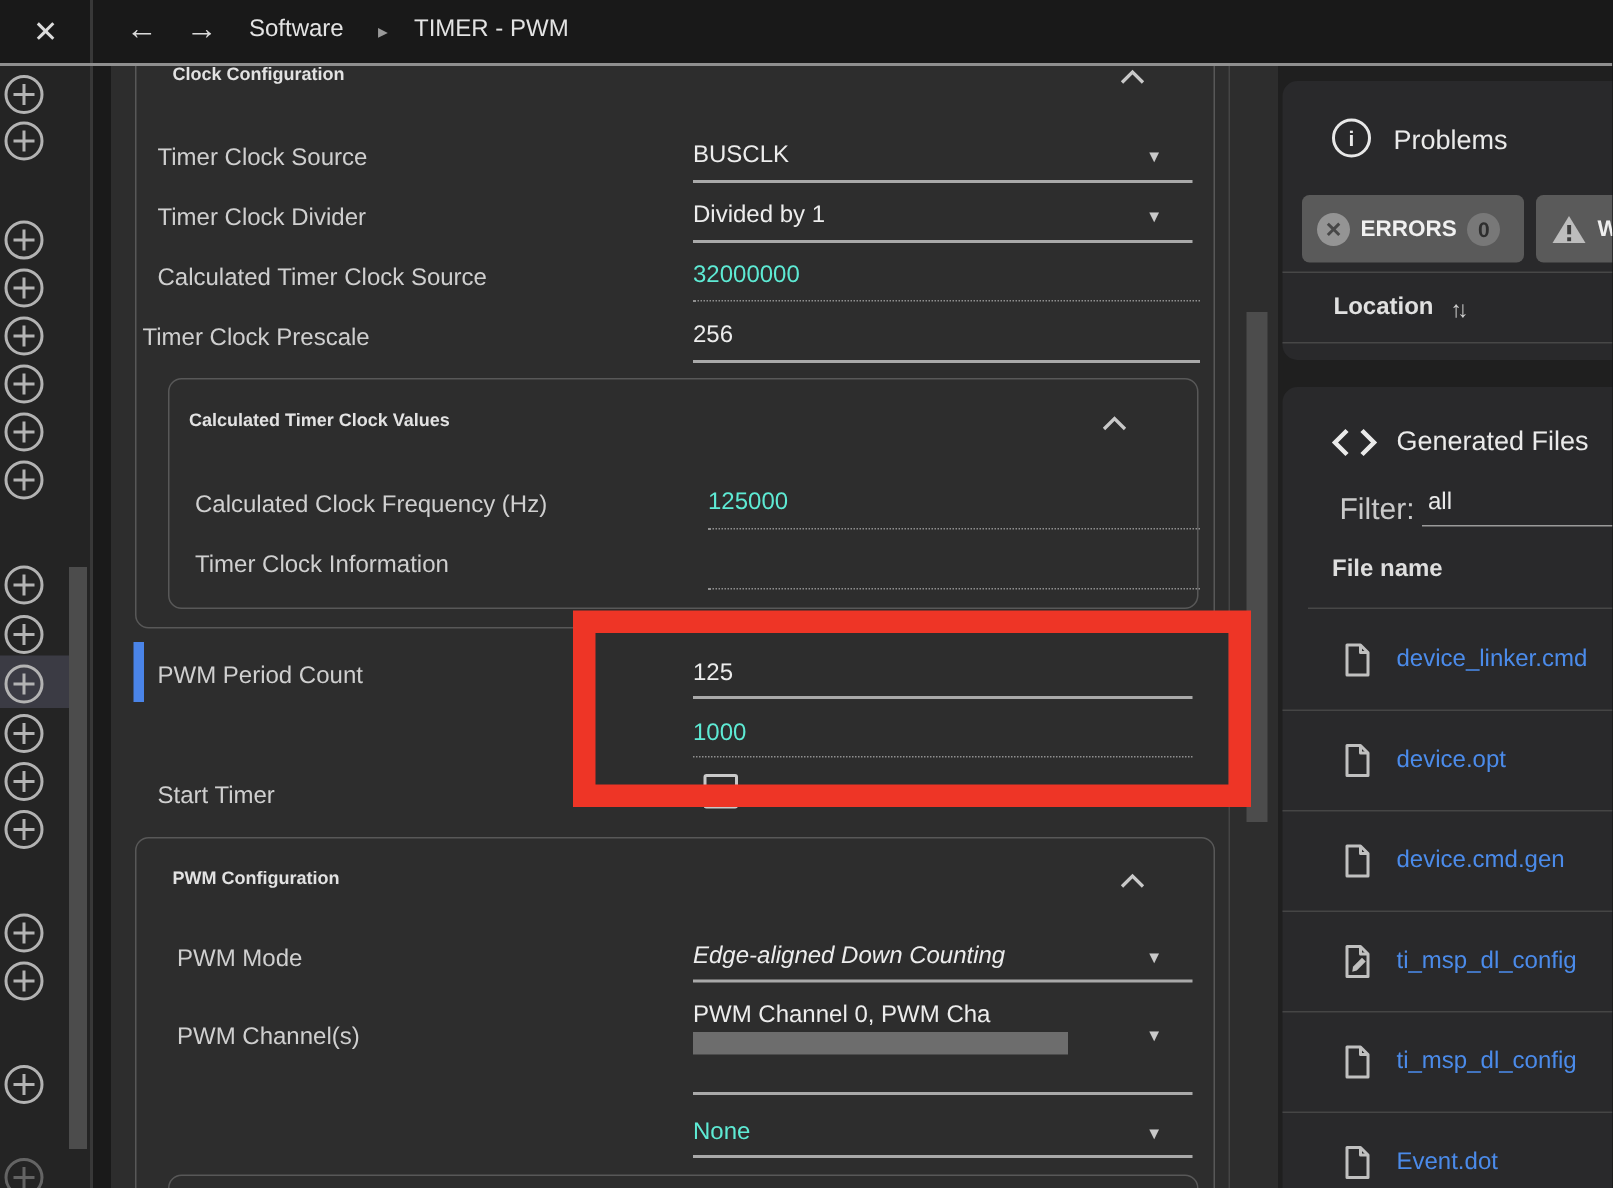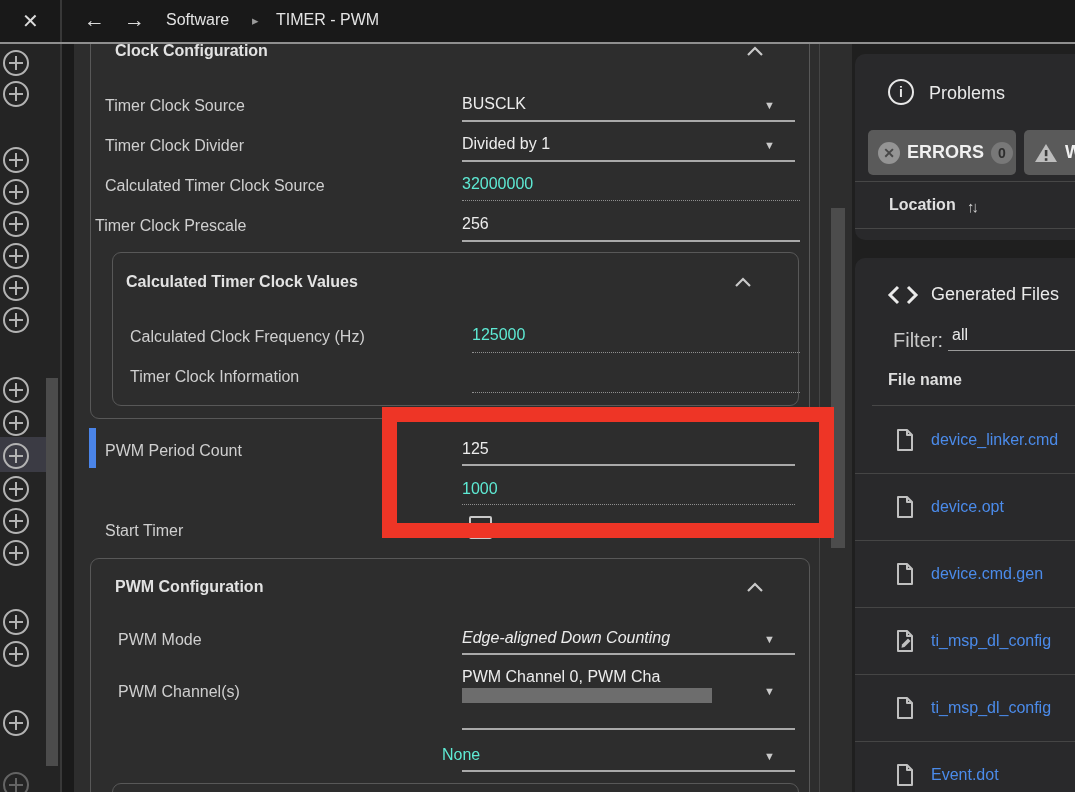--- a/index.html
+++ b/index.html
@@ -16,21 +16,21 @@
   .plus{position:absolute;left:3px;width:22px;height:22px;border:2px solid #b3b3b3;border-radius:50%;cursor:pointer;}
   .plus::before{content:'';position:absolute;left:50%;top:4px;bottom:4px;width:2px;margin-left:-1px;background:#b3b3b3;}
   .plus::after{content:'';position:absolute;top:50%;left:4px;right:4px;height:2px;margin-top:-1px;background:#b3b3b3;}
   .plus.dim{opacity:.45;}
   #side-highlight{left:0;top:393px;width:46px;height:35px;background:#3b3b44;}
   #side-thumb{left:46px;top:334px;width:12px;height:388px;background:#4c4c4c;}
   #gutter{left:62px;top:44px;width:12px;height:748px;background:#1a1a1a;}
   
   #content{left:74px;top:44px;width:778px;height:748px;background:#2d2d2d;overflow:hidden;}
   .box{position:absolute;border:1px solid #585858;border-radius:9px;}
-  .boxhdr{position:absolute;font-size:16px;font-weight:bold;color:#e2e2e2;}
+  .boxhdr{position:absolute;font-size:12px;font-weight:bold;color:#e2e2e2;}
   .lbl{position:absolute;font-size:16px;color:#cfcfcf;white-space:nowrap;}
   .val{position:absolute;font-size:16px;color:#ececec;white-space:nowrap;overflow:hidden;}
   .val.ro{color:#5eead4;}
   .ul{position:absolute;height:0;border-bottom:2px solid #a9a9a9;}
   .ul.dot{border-bottom:1px dotted #8f8f8f;}
   .ddarrow{position:absolute;font-size:11px;color:#c9c9c9;cursor:pointer;}
   .chev{position:absolute;cursor:pointer;}
   #bluebar{left:15px;top:384px;width:7px;height:40px;background:#4a84e8;}
   #checkbox{left:395px;top:472px;width:19px;height:19px;border:2px solid #c9c9c9;border-radius:2px;cursor:pointer;}
   #chipbar{left:388px;top:644px;width:250px;height:15px;background:#6d6d6d;}
@@ -38,21 +38,21 @@
   #content-edge{left:745px;top:0;width:1px;height:748px;background:#454545;}
   
   #redrect{left:382px;top:407px;width:452px;height:131px;border:15px solid #ee3526;box-sizing:border-box;z-index:50;}
   
   .card{position:absolute;background:#29292b;border-radius:10px;}
   #problems-card{left:855px;top:54px;width:250px;height:186px;}
   #genfiles-card{left:855px;top:258px;width:250px;height:560px;}
   .panel-title{position:absolute;font-size:18px;color:#eaeaea;}
   .gray-btn{position:absolute;height:45px;background:#5a5a5a;border-radius:5px;display:flex;align-items:center;
             gap:7px;padding:0 10px;box-sizing:border-box;cursor:pointer;}
-  .gray-btn .btn-label{font-size:18px;font-weight:bold;color:#f0f0f0;white-space:nowrap;}
+  .gray-btn .btn-label{font-size:15px;font-weight:bold;color:#f0f0f0;white-space:nowrap;}
   .circle-ico{width:22px;height:22px;border-radius:50%;background:#949494;color:#474747;font-size:14px;font-weight:bold;
               display:flex;align-items:center;justify-content:center;flex:0 0 auto;}
   .badge{width:22px;height:22px;border-radius:50%;background:#787878;color:#2e2e2e;font-size:14px;font-weight:bold;
          display:flex;align-items:center;justify-content:center;flex:0 0 auto;}
   .divider{position:absolute;height:1px;background:#474747;}
   #info-icon{left:33px;top:25px;width:26px;height:26px;border:2.5px solid #e8e8e8;border-radius:50%;box-sizing:border-box;
              display:flex;align-items:center;justify-content:center;font-size:14px;font-weight:bold;color:#e8e8e8;}
   #loc-text{position:absolute;left:34px;top:142px;font-size:16px;font-weight:600;color:#e0e0e0;cursor:pointer;}
   #sort-ico{position:absolute;left:112px;top:144px;font-size:15px;color:#cfcfcf;letter-spacing:-3px;cursor:pointer;}
   .filerow{position:absolute;left:0;width:250px;height:67px;border-bottom:1px solid #454545;
@@ -160,21 +160,21 @@
     <div class="val" style="left:388px;top:585px;font-style:italic;">Edge-aligned Down Counting</div>
     <div class="ul" style="left:388px;top:609px;width:333px;"></div>
     <span class="ddarrow" style="left:690px;top:589px;">▼</span>
 
     <div class="lbl" style="left:44px;top:639px;">PWM Channel(s)</div>
     <div class="val" style="left:388px;top:624px;width:262px;">PWM Channel 0, PWM Cha</div>
     <div class="abs" id="chipbar"></div>
     <div class="ul" style="left:388px;top:684px;width:333px;"></div>
     <span class="ddarrow" style="left:690px;top:641px;">▼</span>
 
-    <div class="val ro" style="left:368px;top:702px;">None</div>
+    <div class="val ro" style="left:388px;top:702px;">None</div>
     <div class="ul" style="left:388px;top:726px;width:333px;"></div>
     <span class="ddarrow" style="left:690px;top:706px;">▼</span>
 
     <div class="box" style="left:38px;top:739px;width:685px;height:70px;"></div>
 
     <div class="abs" id="content-edge"></div>
     <div class="abs" id="content-thumb"></div>
   </div>
 
   <div class="abs" id="redrect"></div>

